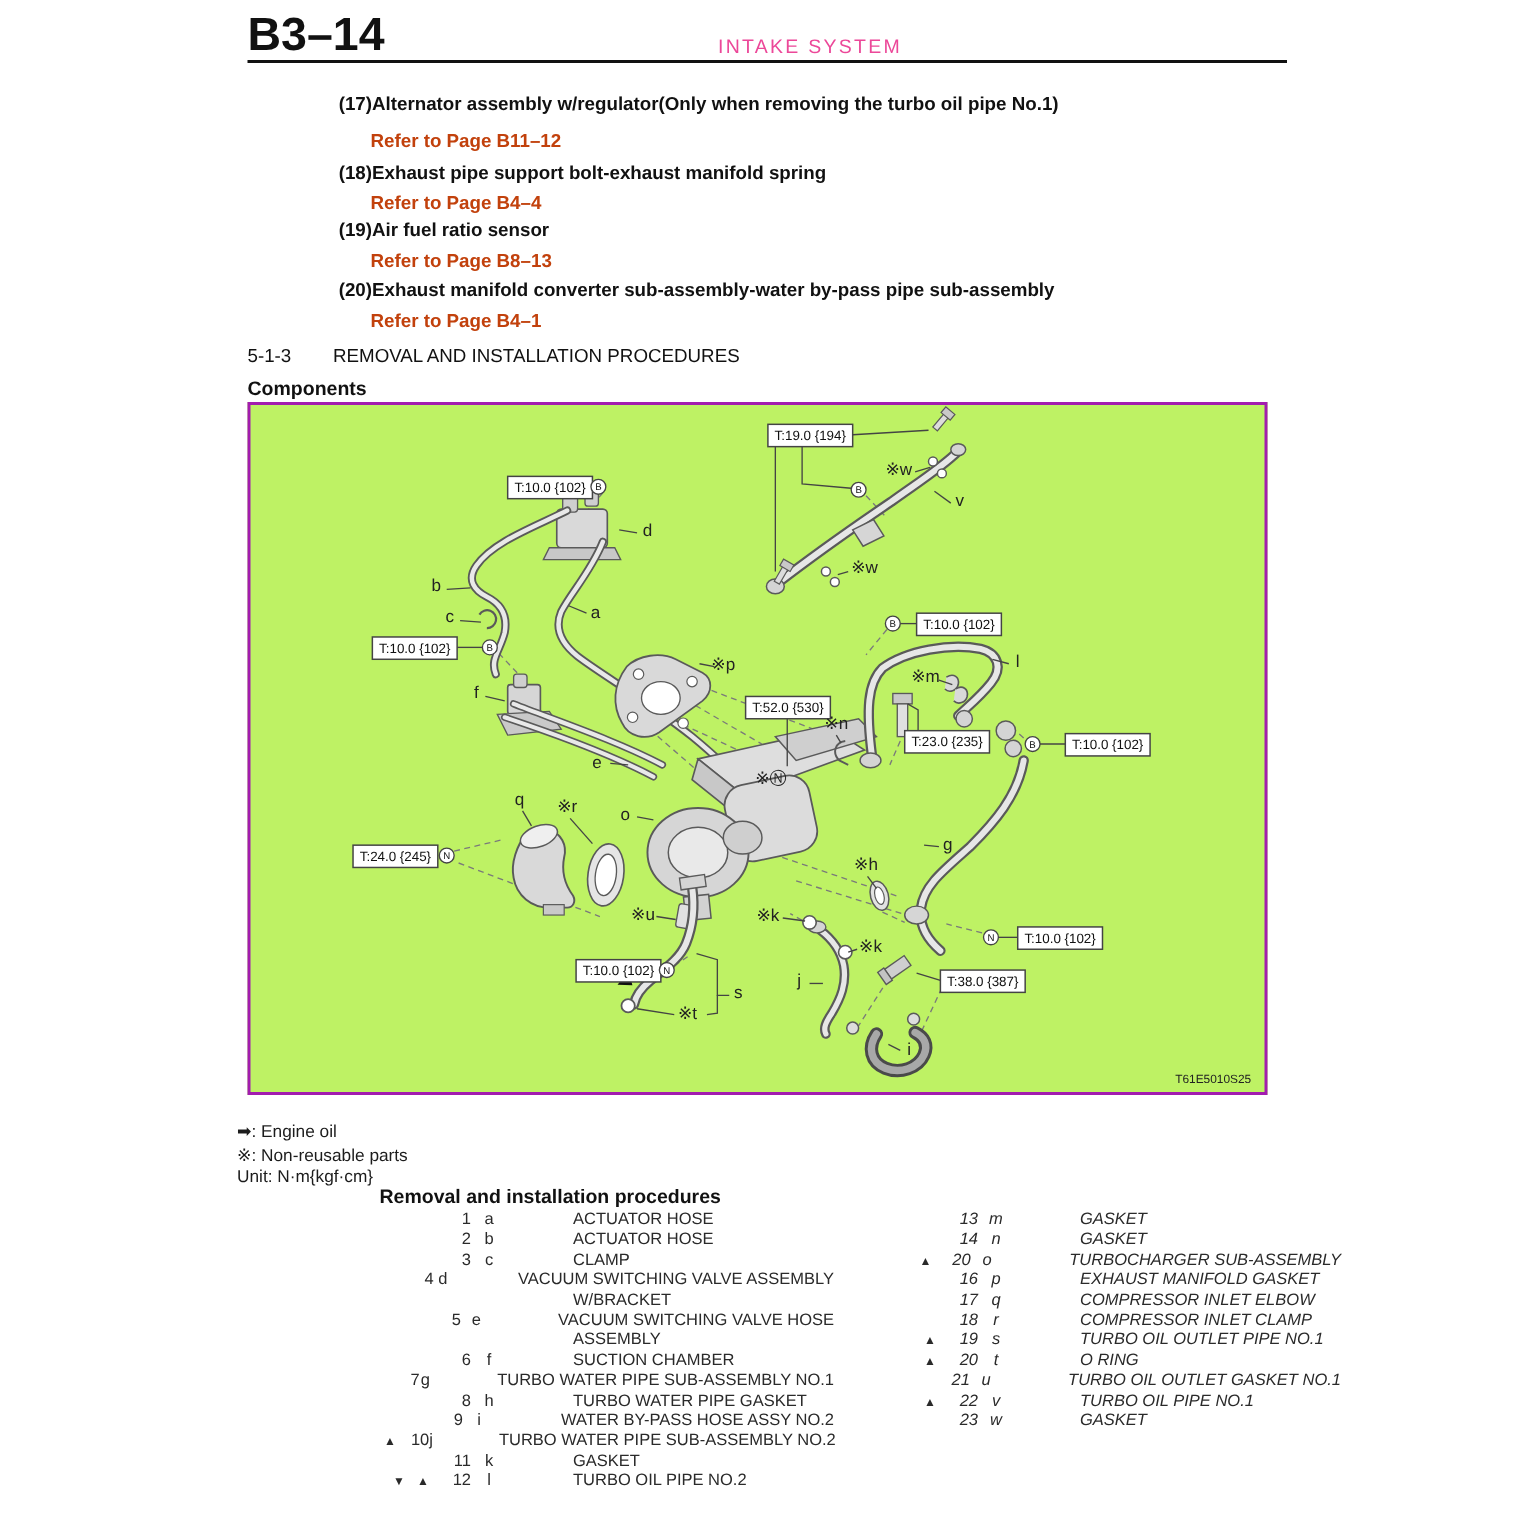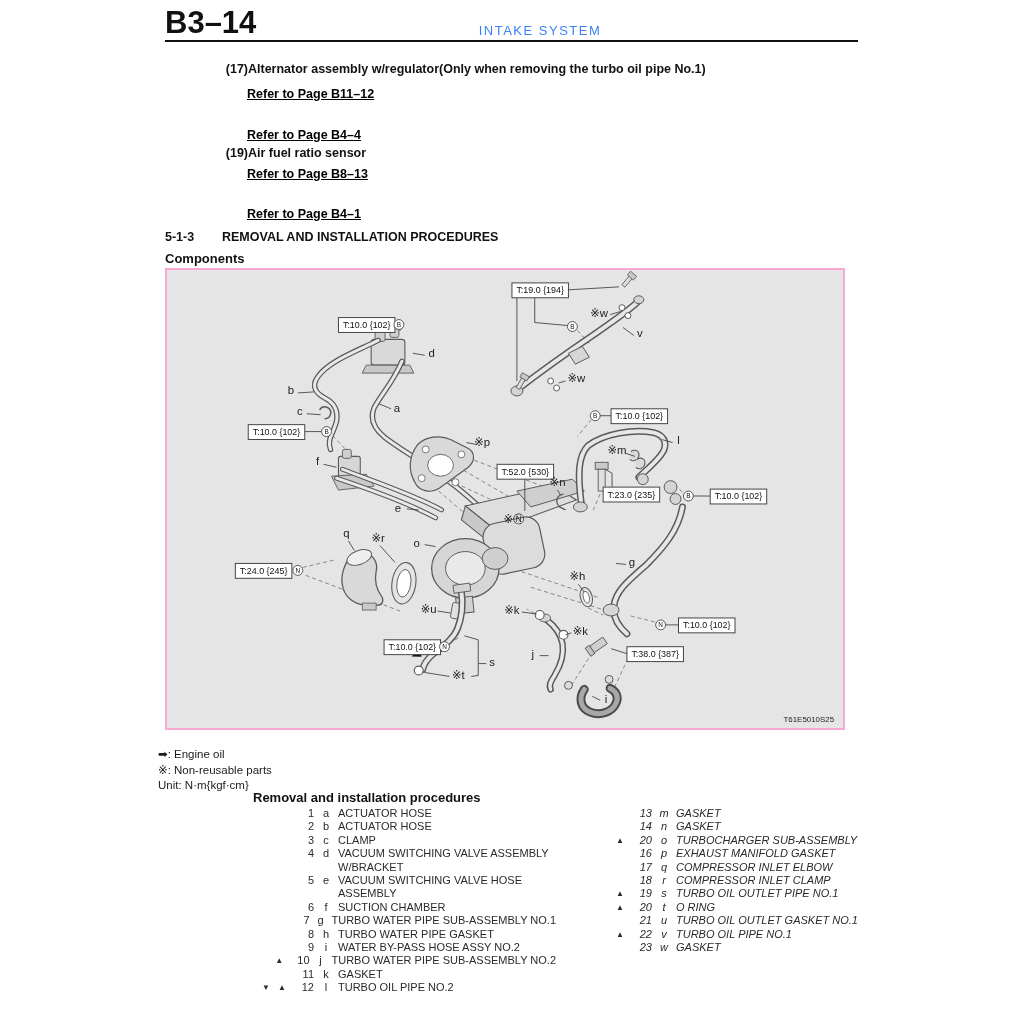--- a/index.html
+++ b/index.html
@@ -1,65 +1,67 @@
 <!DOCTYPE html>
 <html><head>
 <meta charset="utf-8">
 <style>
   html,body{margin:0;padding:0;background:#f4f4f4;}
   #page{position:relative;width:1024px;height:1024px;background:#ffffff;overflow:hidden;
         font-family:"Liberation Sans","DejaVu Sans",sans-serif;color:#111;}
   
   .pagecode{position:absolute;left:165px;top:5px;font-size:31px;font-weight:bold;letter-spacing:0px;}
   .systitle{position:absolute;left:440px;top:23px;width:200px;text-align:center;
-            font-size:13px;letter-spacing:1.5px;color:#3b82f6;}
+            font-size:13px;letter-spacing:1.5px;color:#ec4899;}
   .headrule{position:absolute;left:165px;top:40px;width:693px;border-top:2px solid #111;}
   
   .step{position:absolute;left:222px;font-size:12.5px;font-weight:bold;white-space:nowrap;}
   .step .snum{display:inline-block;width:26px;text-align:right;}
-  .reflink{position:absolute;left:247px;font-size:12.5px;font-weight:bold;color:#000000;
-           text-decoration:underline;white-space:nowrap;cursor:pointer;}
+  .reflink{position:absolute;left:247px;font-size:12.5px;font-weight:bold;color:#c2410c;
+           white-space:nowrap;cursor:pointer;}
   
-  .sechead{position:absolute;left:165px;top:230px;font-size:12.5px;font-weight:bold;white-space:nowrap;}
+  .sechead{position:absolute;left:165px;top:230px;font-size:12.5px;font-weight:normal;white-space:nowrap;}
   .sechead .secnum{display:inline-block;width:57px;}
   .components{position:absolute;left:165px;top:251px;font-size:13px;font-weight:bold;}
   
-  .diagbox{position:absolute;left:165px;top:268px;width:680px;height:462px;border:2px solid #f9a8d4;box-sizing:border-box;background:#e5e5e5;}
+  .diagbox{position:absolute;left:165px;top:268px;width:680px;height:462px;border:2px solid #a21caf;box-sizing:border-box;background:#bef264;}
   svg text{font-family:"Liberation Sans","DejaVu Sans",sans-serif;}
   .ct{font-size:9px;fill:#111;}
   .lbl{font-size:11.5px;fill:#222;}
   .cm{font-size:6.5px;fill:#111;}
   .fig{font-size:8px;fill:#222;}
   
   .legend{position:absolute;left:158px;font-size:11.5px;color:#1c1c1c;white-space:nowrap;}
   
   .partshead{position:absolute;left:253px;top:790px;font-size:13px;font-weight:bold;}
   .plist{position:absolute;top:807px;font-size:11px;color:#2a2a2a;}
   .plist.left{left:256px;width:300px;}
   .plist.right{left:594px;width:300px;font-style:italic;}
   .prow{display:flex;line-height:13.4px;}
   .pm{width:40px;text-align:right;font-size:8px;padding-right:7px;letter-spacing:3px;white-space:nowrap;box-sizing:border-box;}
   .pn{width:18px;text-align:right;padding-right:0;}
   .plt{width:24px;text-align:center;}
-  .pt{white-space:nowrap;}
+  .pt{white-space:nowrap;margin-left:44px;}
 </style>
 </head>
 <body>
 
 <div id="page">
 
   <div class="pagecode">B3–14</div>
   <div class="systitle">INTAKE SYSTEM</div>
   <div class="headrule"></div>
 
   <div class="step" style="top:62px"><span class="snum">(17)</span><span>Alternator assembly w/regulator(Only when removing the turbo oil pipe No.1)</span></div>
   <div class="reflink" style="top:87px">Refer to Page B11–12</div>
+  <div class="step" style="top:108px"><span class="snum">(18)</span><span>Exhaust pipe support bolt-exhaust manifold spring</span></div>
   <div class="reflink" style="top:128px">Refer to Page B4–4</div>
   <div class="step" style="top:146px"><span class="snum">(19)</span><span>Air fuel ratio sensor</span></div>
   <div class="reflink" style="top:167px">Refer to Page B8–13</div>
+  <div class="step" style="top:186px"><span class="snum">(20)</span><span>Exhaust manifold converter sub-assembly-water by-pass pipe sub-assembly</span></div>
   <div class="reflink" style="top:207px">Refer to Page B4–1</div>
 
   <div class="sechead">
     <span class="secnum">5-1-3</span><span>REMOVAL AND INSTALLATION PROCEDURES</span>
   </div>
   <div class="components">Components</div>
 
   <div class="diagbox">
   <svg viewBox="0 0 680 462" width="676" height="458">
 

